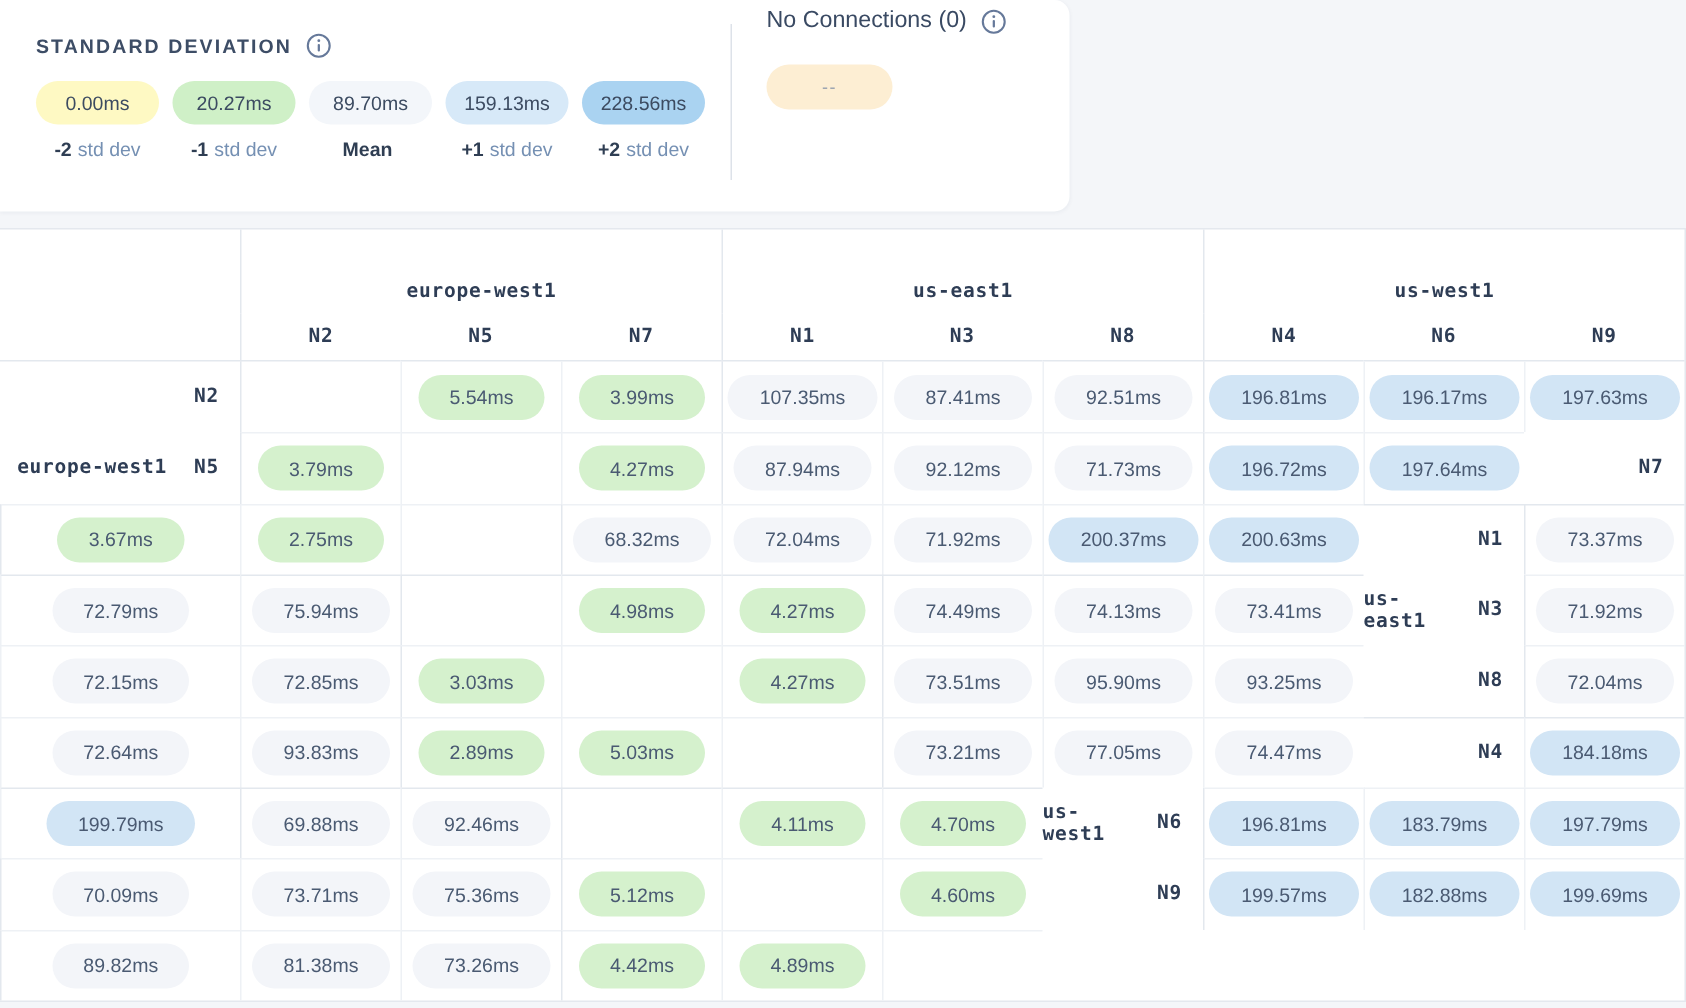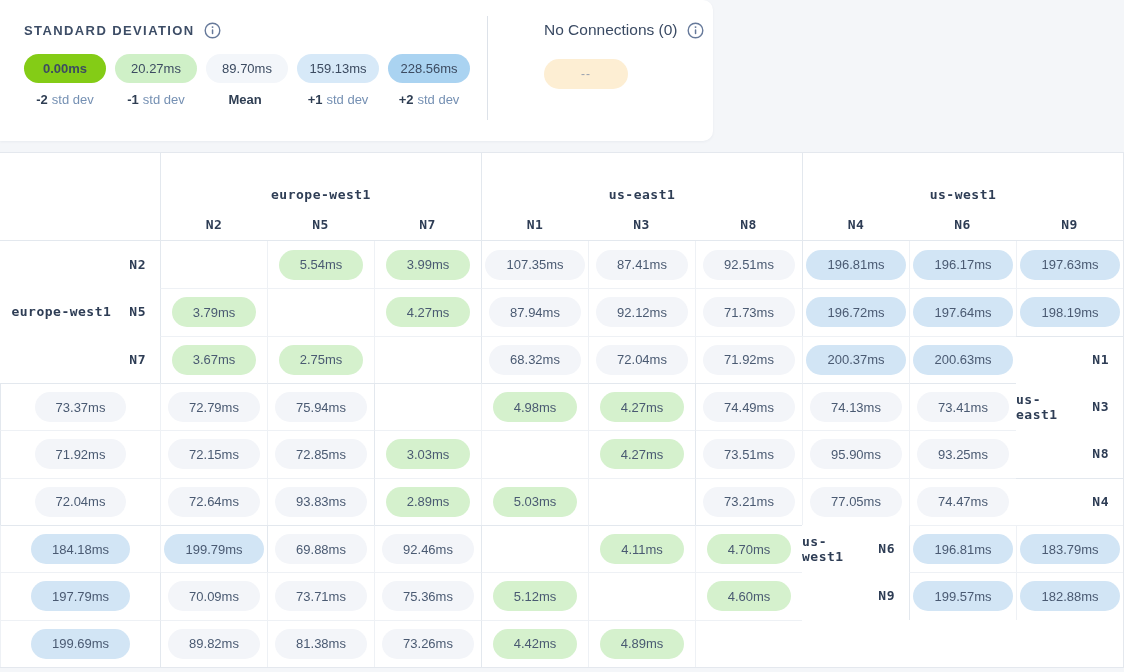--- a/index.html
+++ b/index.html
@@ -34,21 +34,21 @@
   .lg-label{
     width:82px;display:flex;justify-content:center;align-items:baseline;gap:4px;
     font-size:13px;white-space:nowrap;
   }
   .lg-label .pfx{font-weight:bold;color:#2f3e53;}
   .lg-label .sfx{color:#7590b3;}
   .legend-divider{
     position:absolute;left:487px;top:16px;height:104px;width:0;
     border-left:1px solid #dde2e9;
   }
-  .no-conn{position:absolute;left:511px;top:20px;margin-left:33px;}
+  .no-conn{position:absolute;left:511px;top:4px;}
   .no-conn-title-row{display:flex;align-items:center;gap:9px;height:20px;}
   .no-conn-title{font-size:15.5px;color:#3a4a63;}
   .no-conn-pill{
     margin-top:19px;width:84px;height:30px;border-radius:15px;
     display:flex;align-items:center;justify-content:center;
     font-size:12px;color:#98a1af;letter-spacing:1px;
   }
 
   
   .matrix{
@@ -92,21 +92,21 @@
       <span class="legend-title">STANDARD DEVIATION</span>
       <span class="info-icon">
         <svg width="17" height="17" viewBox="0 0 17 17">
           <circle cx="8.5" cy="8.5" r="7.3" fill="none" stroke="#66799a" stroke-width="1.4"></circle>
           <rect x="7.8" y="7.3" width="1.5" height="5" rx="0.7" fill="#66799a"></rect>
           <circle cx="8.55" cy="5.1" r="0.95" fill="#66799a"></circle>
         </svg>
       </span>
     </div>
     <div class="lg-pills">
-      <span class="lg-pill" style="background: #84cc16; font-weight: bold;">0.00ms</span>
+      <span class="lg-pill" style="background: #fef9c3;">0.00ms</span>
       <span class="lg-pill" style="background: rgb(207, 240, 199);">20.27ms</span>
       <span class="lg-pill" style="background: rgb(243, 246, 250);">89.70ms</span>
       <span class="lg-pill" style="background: rgb(215, 233, 248);">159.13ms</span>
       <span class="lg-pill" style="background: rgb(170, 211, 241);">228.56ms</span>
     </div>
     <div class="lg-labels">
       <span class="lg-label">
           <b class="pfx">-2</b>
           <span class="sfx">std dev</span>
         </span>
@@ -207,23 +207,20 @@
     </div>
     <div class="c sep-l sep-t">
       <span class="pill t-mid" style="font-family: &quot;Liberation Sans&quot;, sans-serif;">71.73ms</span>
     </div>
     <div class="c gb-l sep-t">
       <span class="pill t-high" style="font-family: &quot;Liberation Sans&quot;, sans-serif;">196.72ms</span>
     </div>
     <div class="c sep-l sep-t">
       <span class="pill t-high" style="font-family: &quot;Liberation Sans&quot;, sans-serif;">197.64ms</span>
     </div>
-    <div class="c sep-l sep-t">
-      <span class="pill t-high" style="font-family: &quot;Liberation Sans&quot;, sans-serif;">198.19ms</span>
-    </div>
     <div class="c rowhead ">
       <span>N7</span>
     </div>
     <div class="c gb-l sep-t">
       <span class="pill t-low" style="font-family: &quot;Liberation Sans&quot;, sans-serif;">3.67ms</span>
     </div>
     <div class="c sep-l sep-t">
       <span class="pill t-low" style="font-family: &quot;Liberation Sans&quot;, sans-serif;">2.75ms</span>
     </div>
     <div class="c sep-l sep-t"></div>

